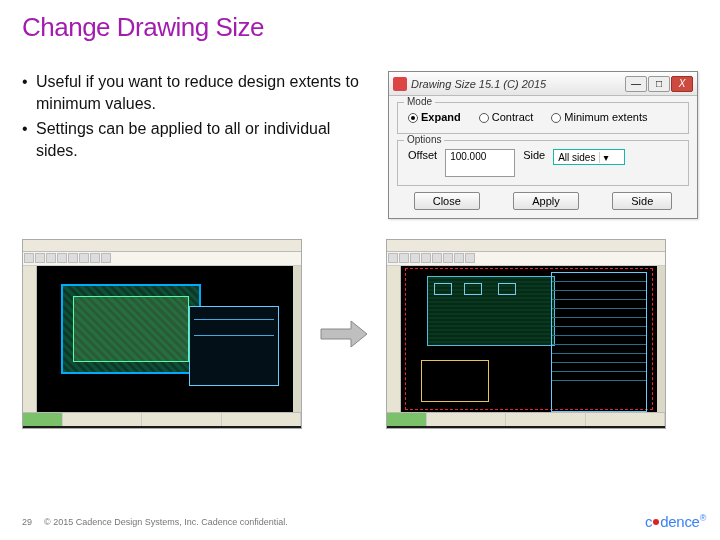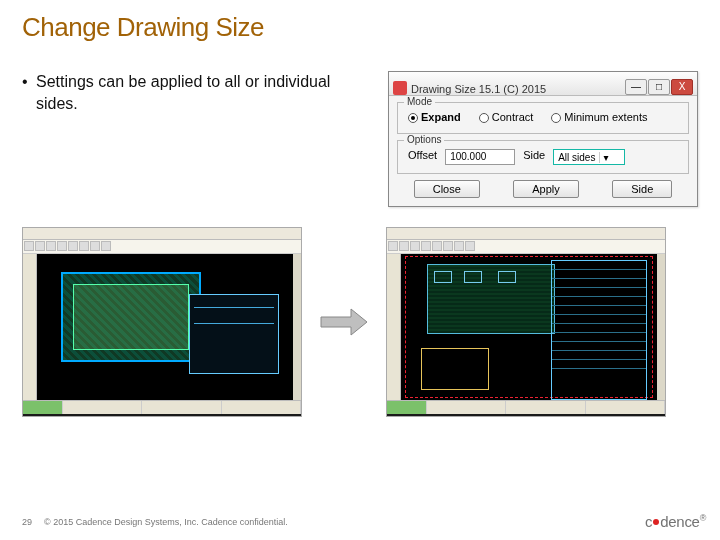--- a/index.html
+++ b/index.html
@@ -1,37 +1,37 @@
 <!DOCTYPE html>
 <html><head>
 <meta charset="utf-8">
 <style>
   * { box-sizing: border-box; margin: 0; padding: 0; }
   body { width: 720px; height: 540px; font-family: Arial, Helvetica, sans-serif; background: #fff; position: relative; overflow: hidden; }
   .slide { padding: 12px 22px 0 22px; height: 100%; position: relative; }
-  .title { font-size: 26px; font-weight: 400; letter-spacing: -0.5px; color: #a16207; margin-bottom: 28px; }
+  .title { font-size: 26px; font-weight: 400; letter-spacing: -0.5px; color: #a21caf; margin-bottom: 28px; }
   .content-row { display: flex; gap: 12px; align-items: flex-start; }
   .bullets { flex: 1; font-size: 16px; line-height: 1.35; color: #111; }
   .bullets li { list-style: none; padding-left: 14px; position: relative; margin-bottom: 4px; }
   .bullets li::before { content: "•"; position: absolute; left: 0; top: 0; }
   .dialog { width: 310px; border: 1px solid #888; background: #f4f4f4; font-size: 11px; box-shadow: 1px 1px 2px rgba(0,0,0,0.15); }
-  .dlg-tb { height: 24px; background: linear-gradient(#fdfdfd,#e6e6e6); display: flex; align-items: flex-end; padding: 0 4px; border-bottom: 1px solid #bbb; }
+  .dlg-tb { height: 24px; background: linear-gradient(#fdfdfd,#e6e6e6); display: flex; align-items: center; padding: 0 4px; border-bottom: 1px solid #bbb; font-style: italic; }
   .dlg-ico { width: 14px; height: 14px; background: #d44; border-radius: 2px; margin-right: 4px; display:inline-block; }
   .dlg-title { flex: 1; color: #333; font-size: 11px; }
   .dlg-wbtns { display: flex; gap: 1px; }
   .wbtn { width: 22px; height: 16px; border: 1px solid #999; background: #eee; font-size: 10px; text-align: center; line-height: 14px; border-radius: 2px; }
   .wbtn.close { background: #cc4a3f; color: #fff; border-color: #a03028; }
   .dlg-body { padding: 6px 8px 8px 8px; }
   .fs { border: 1px solid #bbb; padding: 6px; margin-bottom: 6px; position: relative; }
   .fs-lg { position: absolute; top: -7px; left: 6px; background: #f4f4f4; padding: 0 3px; font-size: 10px; color: #333; }
   .mode-row { display: flex; gap: 18px; align-items: center; padding: 2px 4px 4px 4px; }
   .radio { width: 10px; height: 10px; border: 1px solid #555; border-radius: 50%; display: inline-block; vertical-align: middle; margin-right: 3px; background: #fff; position: relative; }
   .radio.sel::after { content: ""; width: 4px; height: 4px; background: #000; border-radius: 50%; position: absolute; top: 2px; left: 2px; }
   .opt-row { display: flex; align-items: flex-start; gap: 8px; padding: 2px 4px; }
-  .txtfield { border: 1px solid #999; background: #fff; height: 16px; padding: 0 4px; font-size: 10px; line-height: 14px; }
+  .txtfield { border: 1px solid #999; background: #fff; height: 28px; padding: 0 4px; font-size: 10px; line-height: 14px; }
   .txtfield.offset { width: 70px; }
   .dd { display: flex; align-items: center; border: 1px solid #14b8a6; background: #fff; height: 16px; padding: 0 13px 0 4px; font-size: 10px; }
   .dd .arr { width: 12px; text-align: center; border-left: 1px solid #ccc; margin-left: 4px; }
   .dlg-btns { display: flex; justify-content: space-around; margin-top: 4px; align-items: center; }
   .dlg-btn { border: 1px solid #888; background: linear-gradient(#fdfdfd,#e4e4e4); padding: 2px 18px; font-size: 11px; border-radius: 2px; }
   .thumbs { display: flex; align-items: center; gap: 12px; margin-top: 20px; }
   .thumb { width: 280px; height: 190px; border: 1px solid #aaa; background: #1a1a1a; position: relative; overflow: hidden; }
   .thumb .menubar { height: 12px; background: #ece8dc; border-bottom: 1px solid #bbb; }
   .thumb .toolbar { height: 14px; background: #f6f4ec; border-bottom: 1px solid #ccc; display:flex; gap:1px; padding:1px; }
   .tbico { width: 10px; height: 10px; background: #ddd; border: 1px solid #bbb; }
@@ -52,32 +52,33 @@
   .board-b .t1{ left:6px; top:6px;} .board-b .t2{left:36px;top:6px;} .board-b .t3{left:70px;top:6px;}
   .rack-b { position:absolute; right:10px; top:6px; width:96px; height:140px; border:1px solid #6cf; }
   .rack-b .line{ height:9px; border-bottom:1px solid #2a6f8a; }
   .block-b { position:absolute; left:20px; top:94px; width:68px; height:42px; border:1px solid #e7c45a; }
   .ext-b { position:absolute; left:4px; top:2px; right:4px; bottom:2px; border:1px dashed #e23; }
   .arrow { width: 60px; display: flex; justify-content: center; }
   .arrow svg { width: 50px; height: 30px; }
   .footer { position: absolute; bottom: 10px; left: 22px; right: 14px; display: flex; align-items: center; font-size: 9px; color: #777; }
   .pageno { margin-right: 12px; }
   .brand { margin-left: auto; display: flex; align-items: center; }
-  .brand-text { font-size: 15px; color: #737373; letter-spacing: -0.3px; }
+  .brand-text { font-size: 15px; color: #3b82f6; letter-spacing: -0.3px; }
   .brand-dot { color: #d22; width:6px; height:6px; background:#d22; border-radius:50%; display:inline-block; vertical-align:middle; margin:0 1px 2px 1px; }
   .reg { font-size: 9px; vertical-align: top; }
 </style>
 </head>
 <body>
 
 <div class="slide">
   <h1 class="title">Change Drawing Size</h1>
 
   <div class="content-row">
     <ul class="bullets">
+      <li>Useful if you want to reduce design extents to minimum values.</li>
       <li>Settings can be applied to all or individual sides.</li>
     </ul>
 
     <div class="dialog">
       <div class="dlg-tb">
         <span class="dlg-ico"></span>
         <span class="dlg-title">Drawing Size 15.1 (C) 2015</span>
         <span class="dlg-wbtns">
           <span class="wbtn">—</span>
           <span class="wbtn">□</span>

